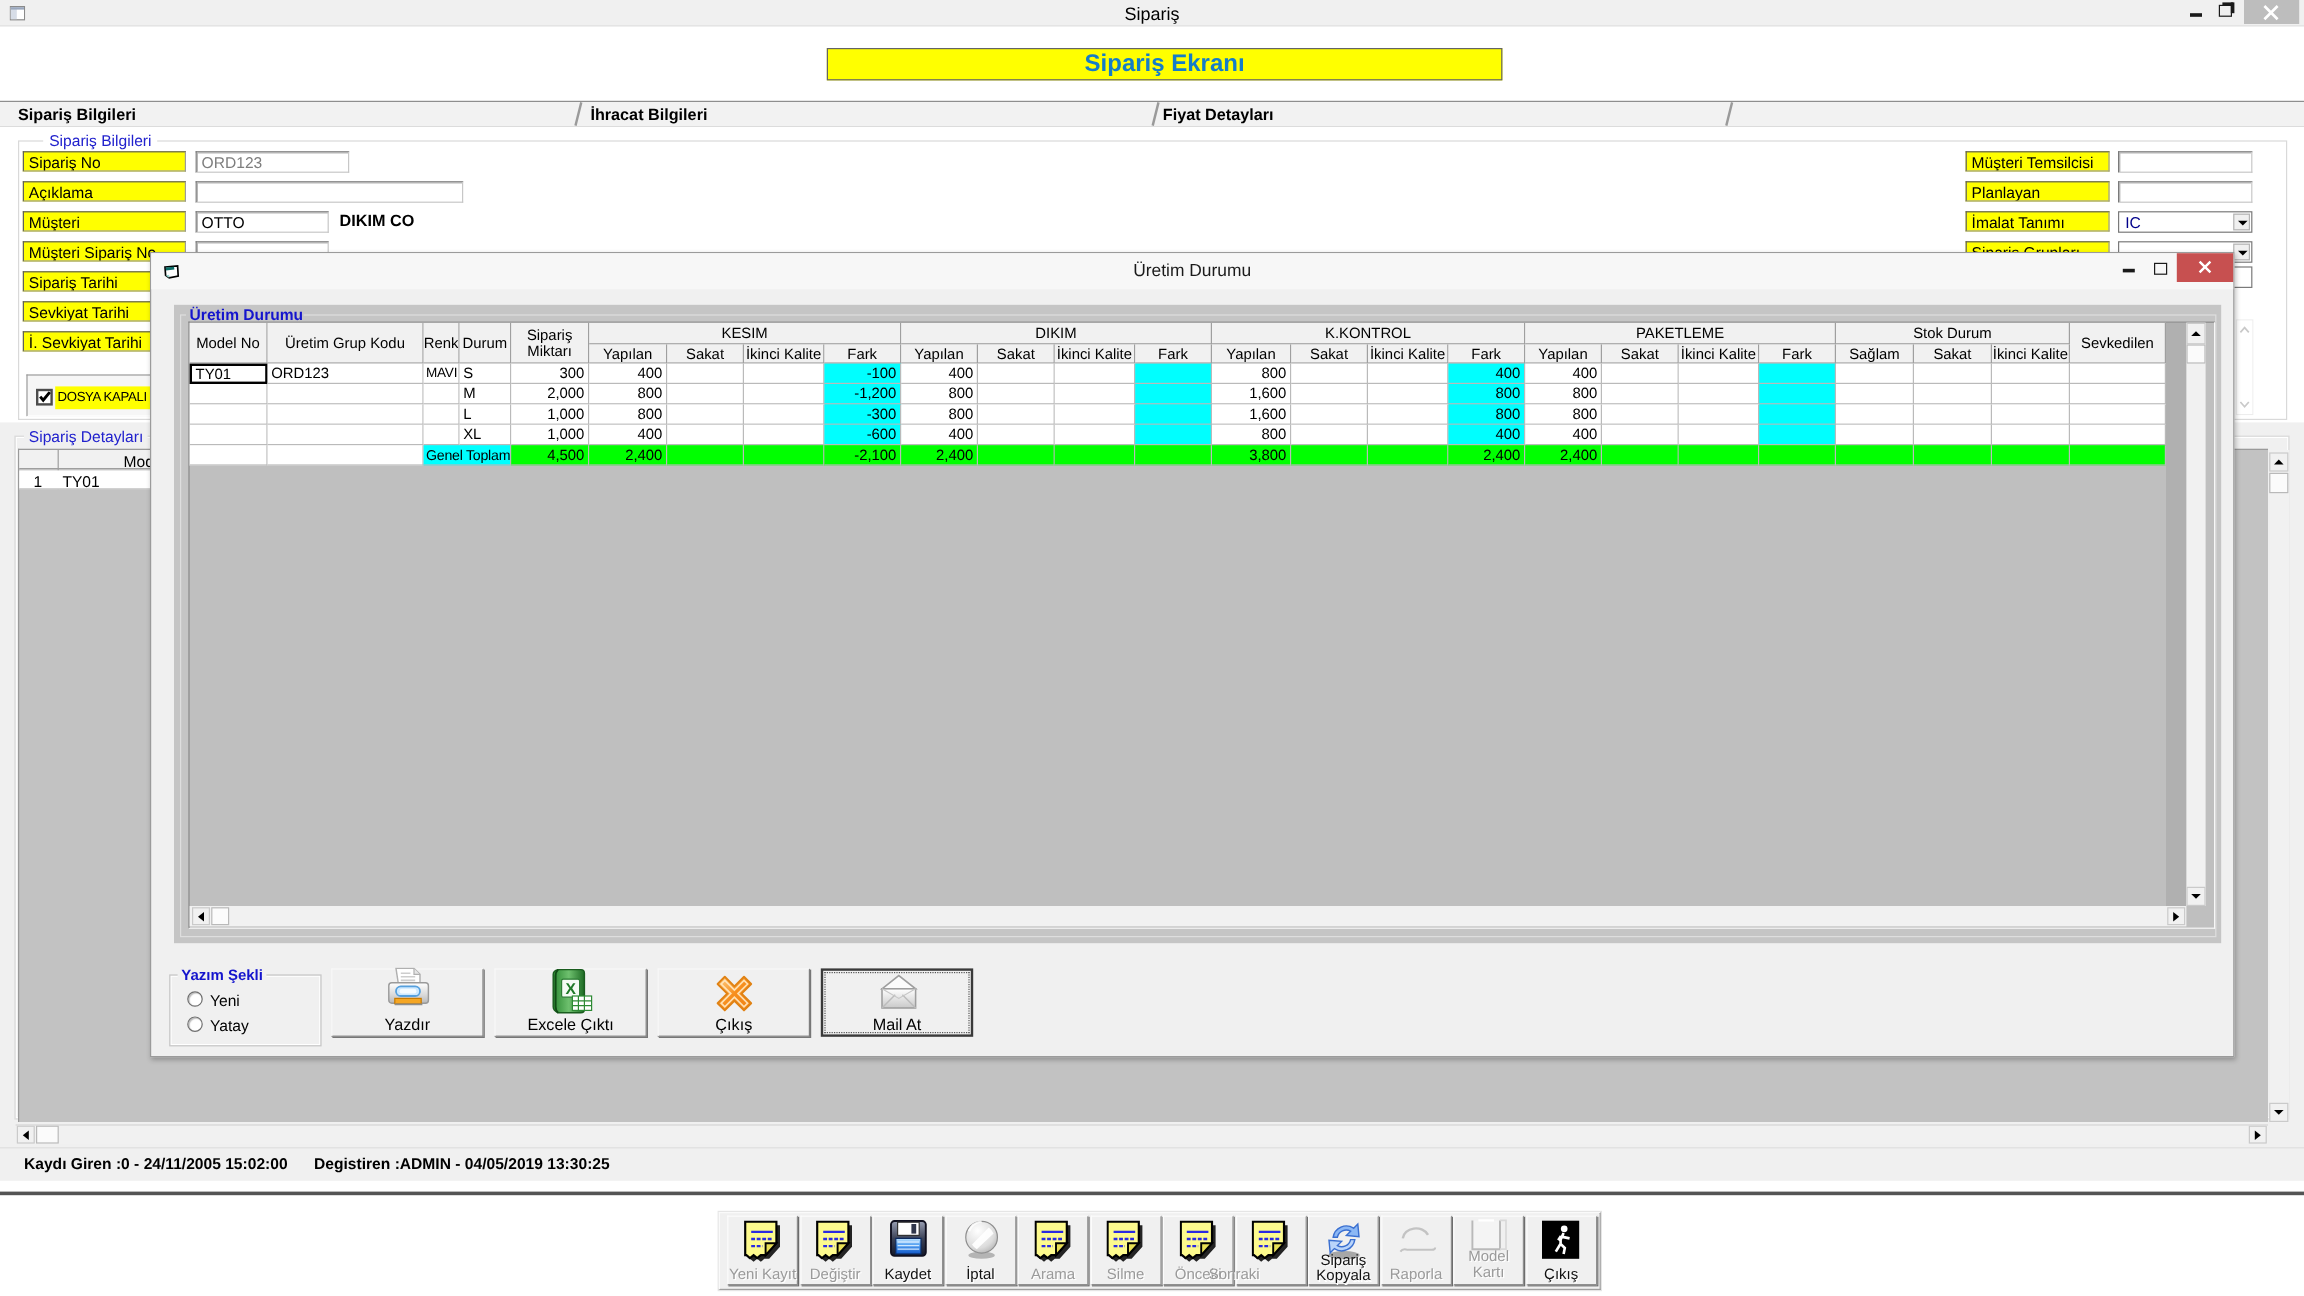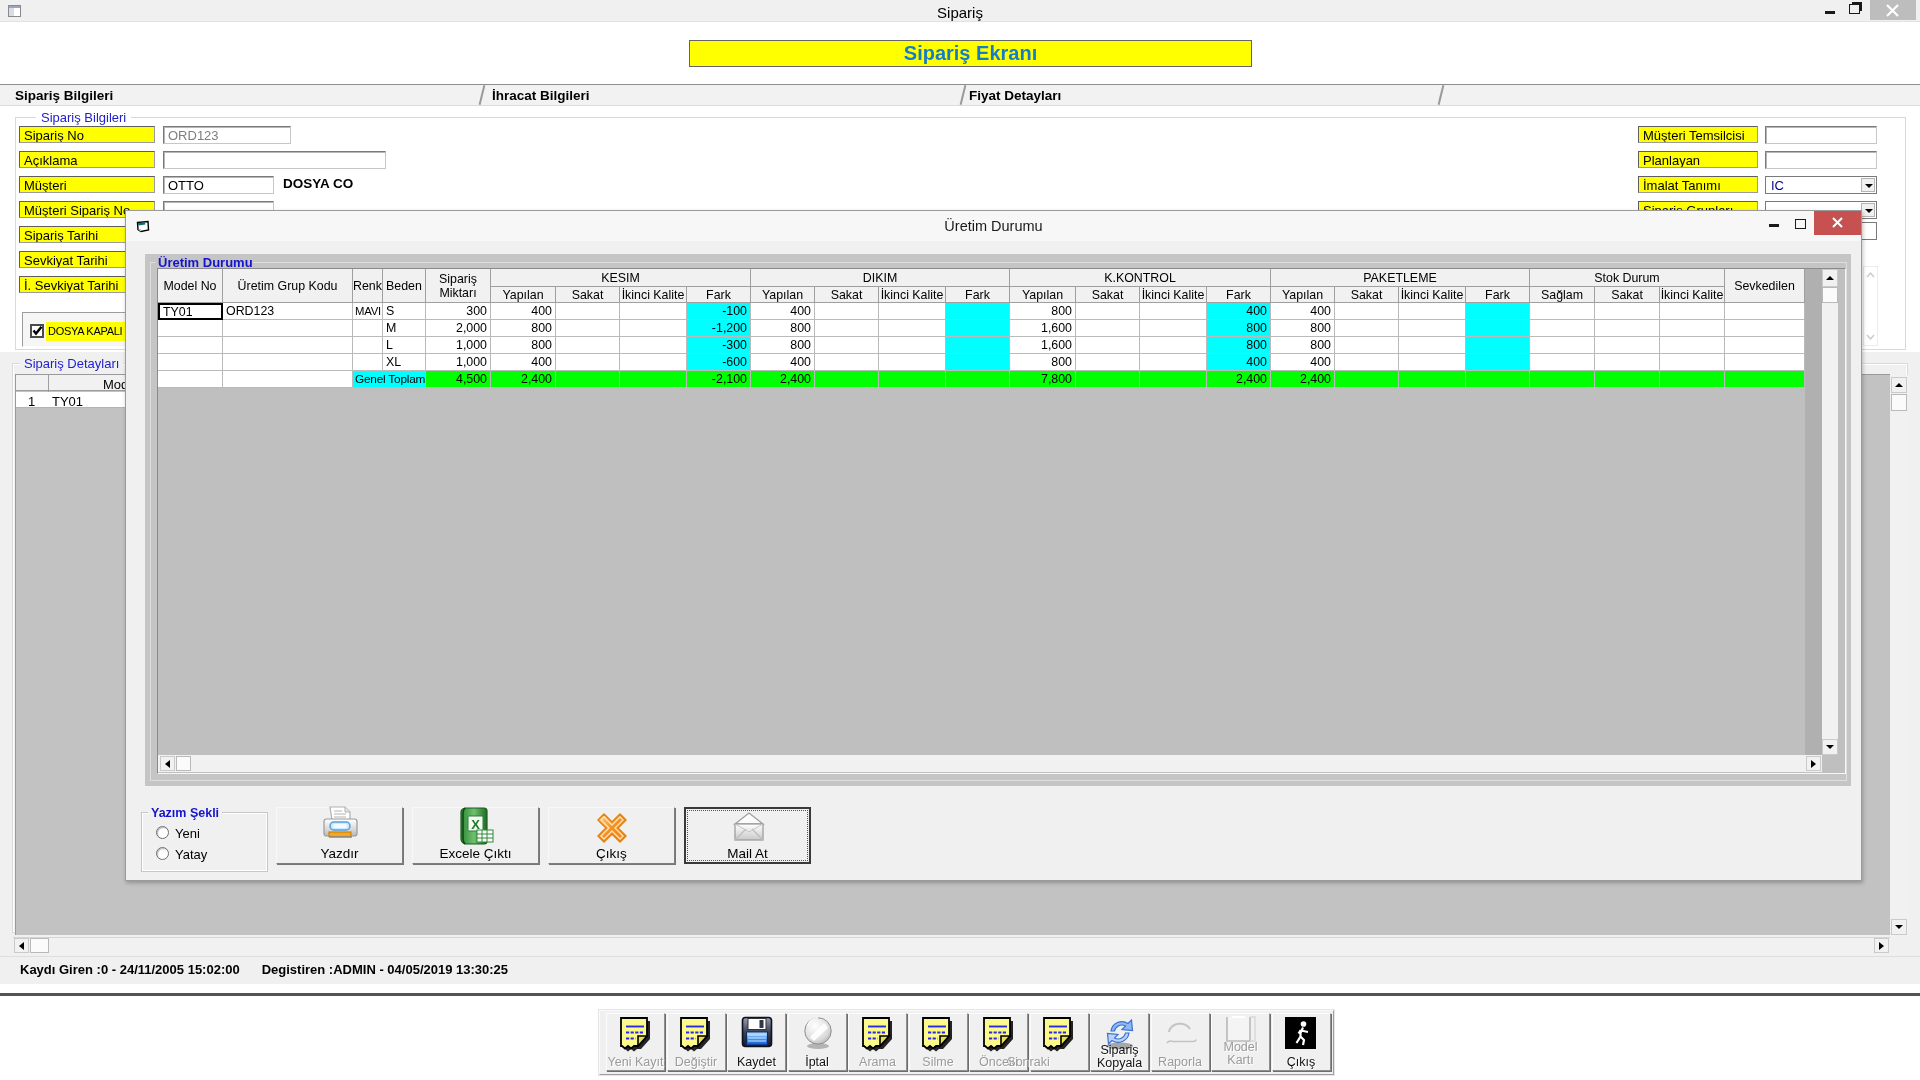--- a/index.html
+++ b/index.html
@@ -57,21 +57,21 @@
 <div class="ylab" style="left:19px;top:151px;width:136px">Açıklama</div>
 <div class="ylab" style="left:19px;top:176px;width:136px">Müşteri</div>
 <div class="ylab" style="left:19px;top:201px;width:136px">Müşteri Sipariş No</div>
 <div class="ylab" style="left:19px;top:226px;width:136px">Sipariş Tarihi</div>
 <div class="ylab" style="left:19px;top:251px;width:136px">Sevkiyat Tarihi</div>
 <div class="ylab" style="left:19px;top:276px;width:136px">İ. Sevkiyat Tarihi</div>
 <div class="tf" style="left:163px;top:126px;width:128px;color:#7e7e7e">ORD123</div>
 <div class="tf" style="left:163px;top:151px;width:223px"></div>
 <div class="tf" style="left:163px;top:176px;width:111px">OTTO</div>
 <div class="tf" style="left:163px;top:201px;width:111px"></div>
-<div class="ab" style="left:283px;top:176px;font-size:13.5px;font-weight:bold;color:#000">DOSYA CO</div>
+<div class="ab" style="left:283px;top:176px;font-size:13.5px;font-weight:bold;color:#000">DIKIM CO</div>
 <div class="ylab" style="left:1638px;top:126px;width:120px">Müşteri Temsilcisi</div>
 <div class="ylab" style="left:1638px;top:151px;width:120px">Planlayan</div>
 <div class="ylab" style="left:1638px;top:176px;width:120px">İmalat Tanımı</div>
 <div class="ylab" style="left:1638px;top:201px;width:120px">Sipariş Grupları</div>
 <div class="tf" style="left:1765px;top:126px;width:112px"></div>
 <div class="tf" style="left:1765px;top:151px;width:112px"></div>
 <div class="combo" style="left:1765px;top:176px;width:112px;color:#00008b">IC<div class="cbtn">
       <div class="tri-d"></div>
     </div></div>
 <div class="combo" style="left:1765px;top:201px;width:112px">
@@ -257,21 +257,21 @@
 <svg class="ab" style="left:1831px;top:216px" width="13" height="13" viewBox="0 0 13 13">
     <path d="M2,2 L11,11 M11,2 L2,11" stroke="#fff" stroke-width="2"></path>
   </svg>
 <div class="ab" style="left:145px;top:254px;width:1706px;height:532px;background:#c5c5c5"></div>
 <div class="ab" style="left:150px;top:262px;width:1697px;height:519px;border:1px solid #dedede"></div>
 <div class="ab" style="left:155px;top:255px;width:98px;height:14px;background:#c5c5c5;font-size:13px;font-weight:bold;color:#1414cd;padding-left:3px;white-space:nowrap">Üretim Durumu</div>
 <div class="ab" style="left:157px;top:268px;width:1689px;height:506px;background:#bfbfbf;border:1px solid #8a8a8a;border-bottom-color:#f7f7f7;border-right-color:#f7f7f7"></div>
 <div class="ab" style="left:158px;top:269px;width:65px;height:34px;background:#f1f1f1;border-right:1px solid #9f9f9f;border-bottom:1px solid #9f9f9f;font-size:12.4px;overflow:hidden;white-space:nowrap;display:flex;align-items:center;justify-content:center;text-align:center;">Model No</div>
 <div class="ab" style="left:223px;top:269px;width:130px;height:34px;background:#f1f1f1;border-right:1px solid #9f9f9f;border-bottom:1px solid #9f9f9f;font-size:12.4px;overflow:hidden;white-space:nowrap;display:flex;align-items:center;justify-content:center;text-align:center;">Üretim Grup Kodu</div>
 <div class="ab" style="left:353px;top:269px;width:30px;height:34px;background:#f1f1f1;border-right:1px solid #9f9f9f;border-bottom:1px solid #9f9f9f;font-size:12.4px;overflow:hidden;white-space:nowrap;display:flex;align-items:center;justify-content:center;text-align:center;">Renk</div>
-<div class="ab" style="left:383px;top:269px;width:43px;height:34px;background:#f1f1f1;border-right:1px solid #9f9f9f;border-bottom:1px solid #9f9f9f;font-size:12.4px;overflow:hidden;white-space:nowrap;display:flex;align-items:center;justify-content:center;text-align:center;">Beden</div>
+<div class="ab" style="left:383px;top:269px;width:43px;height:34px;background:#f1f1f1;border-right:1px solid #9f9f9f;border-bottom:1px solid #9f9f9f;font-size:12.4px;overflow:hidden;white-space:nowrap;display:flex;align-items:center;justify-content:center;text-align:center;">Durum</div>
 <div class="ab" style="left:426px;top:269px;width:65px;height:34px;background:#f1f1f1;border-right:1px solid #9f9f9f;border-bottom:1px solid #9f9f9f;font-size:12.4px;overflow:hidden;white-space:nowrap;display:flex;align-items:center;justify-content:center;text-align:center;line-height:14px;">Sipariş<br>Miktarı</div>
 <div class="ab" style="left:491px;top:269px;width:260px;height:18px;background:#f1f1f1;border-right:1px solid #9f9f9f;border-bottom:1px solid #9f9f9f;font-size:12.4px;overflow:hidden;white-space:nowrap;display:flex;align-items:center;justify-content:center;text-align:center;">KESIM</div>
 <div class="ab" style="left:751px;top:269px;width:259px;height:18px;background:#f1f1f1;border-right:1px solid #9f9f9f;border-bottom:1px solid #9f9f9f;font-size:12.4px;overflow:hidden;white-space:nowrap;display:flex;align-items:center;justify-content:center;text-align:center;">DIKIM</div>
 <div class="ab" style="left:1010px;top:269px;width:261px;height:18px;background:#f1f1f1;border-right:1px solid #9f9f9f;border-bottom:1px solid #9f9f9f;font-size:12.4px;overflow:hidden;white-space:nowrap;display:flex;align-items:center;justify-content:center;text-align:center;">K.KONTROL</div>
 <div class="ab" style="left:1271px;top:269px;width:259px;height:18px;background:#f1f1f1;border-right:1px solid #9f9f9f;border-bottom:1px solid #9f9f9f;font-size:12.4px;overflow:hidden;white-space:nowrap;display:flex;align-items:center;justify-content:center;text-align:center;">PAKETLEME</div>
 <div class="ab" style="left:1530px;top:269px;width:195px;height:18px;background:#f1f1f1;border-right:1px solid #9f9f9f;border-bottom:1px solid #9f9f9f;font-size:12.4px;overflow:hidden;white-space:nowrap;display:flex;align-items:center;justify-content:center;text-align:center;">Stok Durum</div>
 <div class="ab" style="left:491px;top:287px;width:65px;height:16px;background:#f1f1f1;border-right:1px solid #9f9f9f;border-bottom:1px solid #9f9f9f;font-size:12.4px;overflow:hidden;white-space:nowrap;display:flex;align-items:center;justify-content:center;text-align:center;">Yapılan</div>
 <div class="ab" style="left:556px;top:287px;width:64px;height:16px;background:#f1f1f1;border-right:1px solid #9f9f9f;border-bottom:1px solid #9f9f9f;font-size:12.4px;overflow:hidden;white-space:nowrap;display:flex;align-items:center;justify-content:center;text-align:center;">Sakat</div>
 <div class="ab" style="left:620px;top:287px;width:67px;height:16px;background:#f1f1f1;border-right:1px solid #9f9f9f;border-bottom:1px solid #9f9f9f;font-size:12.4px;overflow:hidden;white-space:nowrap;display:flex;align-items:center;justify-content:center;text-align:center;">İkinci Kalite</div>
 <div class="ab" style="left:687px;top:287px;width:64px;height:16px;background:#f1f1f1;border-right:1px solid #9f9f9f;border-bottom:1px solid #9f9f9f;font-size:12.4px;overflow:hidden;white-space:nowrap;display:flex;align-items:center;justify-content:center;text-align:center;">Fark</div>
@@ -396,21 +396,21 @@
 <div class="ab" style="left:353px;top:371px;width:73px;height:17px;background:#00ffff;border-right:1px solid #bababa;border-bottom:1px solid #bababa;font-size:12.4px;overflow:hidden;white-space:nowrap;display:flex;align-items:center;padding-left:3px;font-size:11.8px;letter-spacing:-0.2px;padding-left:2px;">Genel Toplam</div>
 <div class="ab" style="left:426px;top:371px;width:65px;height:17px;background:#00ff00;border-right:1px solid #bababa;border-bottom:1px solid #bababa;font-size:12.4px;overflow:hidden;white-space:nowrap;display:flex;align-items:center;justify-content:flex-end;padding-right:3px;">4,500</div>
 <div class="ab" style="left:491px;top:371px;width:65px;height:17px;background:#00ff00;border-right:1px solid #bababa;border-bottom:1px solid #bababa;font-size:12.4px;overflow:hidden;white-space:nowrap;display:flex;align-items:center;justify-content:flex-end;padding-right:3px;">2,400</div>
 <div class="ab" style="left:556px;top:371px;width:64px;height:17px;background:#00ff00;border-right:1px solid #bababa;border-bottom:1px solid #bababa;font-size:12.4px;overflow:hidden;white-space:nowrap;display:flex;align-items:center;justify-content:flex-end;padding-right:3px;"></div>
 <div class="ab" style="left:620px;top:371px;width:67px;height:17px;background:#00ff00;border-right:1px solid #bababa;border-bottom:1px solid #bababa;font-size:12.4px;overflow:hidden;white-space:nowrap;display:flex;align-items:center;justify-content:flex-end;padding-right:3px;"></div>
 <div class="ab" style="left:687px;top:371px;width:64px;height:17px;background:#00ff00;border-right:1px solid #bababa;border-bottom:1px solid #bababa;font-size:12.4px;overflow:hidden;white-space:nowrap;display:flex;align-items:center;justify-content:flex-end;padding-right:3px;">-2,100</div>
 <div class="ab" style="left:751px;top:371px;width:64px;height:17px;background:#00ff00;border-right:1px solid #bababa;border-bottom:1px solid #bababa;font-size:12.4px;overflow:hidden;white-space:nowrap;display:flex;align-items:center;justify-content:flex-end;padding-right:3px;">2,400</div>
 <div class="ab" style="left:815px;top:371px;width:64px;height:17px;background:#00ff00;border-right:1px solid #bababa;border-bottom:1px solid #bababa;font-size:12.4px;overflow:hidden;white-space:nowrap;display:flex;align-items:center;justify-content:flex-end;padding-right:3px;"></div>
 <div class="ab" style="left:879px;top:371px;width:67px;height:17px;background:#00ff00;border-right:1px solid #bababa;border-bottom:1px solid #bababa;font-size:12.4px;overflow:hidden;white-space:nowrap;display:flex;align-items:center;justify-content:flex-end;padding-right:3px;"></div>
 <div class="ab" style="left:946px;top:371px;width:64px;height:17px;background:#00ff00;border-right:1px solid #bababa;border-bottom:1px solid #bababa;font-size:12.4px;overflow:hidden;white-space:nowrap;display:flex;align-items:center;justify-content:flex-end;padding-right:3px;"></div>
-<div class="ab" style="left:1010px;top:371px;width:66px;height:17px;background:#00ff00;border-right:1px solid #bababa;border-bottom:1px solid #bababa;font-size:12.4px;overflow:hidden;white-space:nowrap;display:flex;align-items:center;justify-content:flex-end;padding-right:3px;">7,800</div>
+<div class="ab" style="left:1010px;top:371px;width:66px;height:17px;background:#00ff00;border-right:1px solid #bababa;border-bottom:1px solid #bababa;font-size:12.4px;overflow:hidden;white-space:nowrap;display:flex;align-items:center;justify-content:flex-end;padding-right:3px;">3,800</div>
 <div class="ab" style="left:1076px;top:371px;width:64px;height:17px;background:#00ff00;border-right:1px solid #bababa;border-bottom:1px solid #bababa;font-size:12.4px;overflow:hidden;white-space:nowrap;display:flex;align-items:center;justify-content:flex-end;padding-right:3px;"></div>
 <div class="ab" style="left:1140px;top:371px;width:67px;height:17px;background:#00ff00;border-right:1px solid #bababa;border-bottom:1px solid #bababa;font-size:12.4px;overflow:hidden;white-space:nowrap;display:flex;align-items:center;justify-content:flex-end;padding-right:3px;"></div>
 <div class="ab" style="left:1207px;top:371px;width:64px;height:17px;background:#00ff00;border-right:1px solid #bababa;border-bottom:1px solid #bababa;font-size:12.4px;overflow:hidden;white-space:nowrap;display:flex;align-items:center;justify-content:flex-end;padding-right:3px;">2,400</div>
 <div class="ab" style="left:1271px;top:371px;width:64px;height:17px;background:#00ff00;border-right:1px solid #bababa;border-bottom:1px solid #bababa;font-size:12.4px;overflow:hidden;white-space:nowrap;display:flex;align-items:center;justify-content:flex-end;padding-right:3px;">2,400</div>
 <div class="ab" style="left:1335px;top:371px;width:64px;height:17px;background:#00ff00;border-right:1px solid #bababa;border-bottom:1px solid #bababa;font-size:12.4px;overflow:hidden;white-space:nowrap;display:flex;align-items:center;justify-content:flex-end;padding-right:3px;"></div>
 <div class="ab" style="left:1399px;top:371px;width:67px;height:17px;background:#00ff00;border-right:1px solid #bababa;border-bottom:1px solid #bababa;font-size:12.4px;overflow:hidden;white-space:nowrap;display:flex;align-items:center;justify-content:flex-end;padding-right:3px;"></div>
 <div class="ab" style="left:1466px;top:371px;width:64px;height:17px;background:#00ff00;border-right:1px solid #bababa;border-bottom:1px solid #bababa;font-size:12.4px;overflow:hidden;white-space:nowrap;display:flex;align-items:center;justify-content:flex-end;padding-right:3px;"></div>
 <div class="ab" style="left:1530px;top:371px;width:65px;height:17px;background:#00ff00;border-right:1px solid #bababa;border-bottom:1px solid #bababa;font-size:12.4px;overflow:hidden;white-space:nowrap;display:flex;align-items:center;justify-content:flex-end;padding-right:3px;"></div>
 <div class="ab" style="left:1595px;top:371px;width:65px;height:17px;background:#00ff00;border-right:1px solid #bababa;border-bottom:1px solid #bababa;font-size:12.4px;overflow:hidden;white-space:nowrap;display:flex;align-items:center;justify-content:flex-end;padding-right:3px;"></div>
 <div class="ab" style="left:1660px;top:371px;width:65px;height:17px;background:#00ff00;border-right:1px solid #bababa;border-bottom:1px solid #bababa;font-size:12.4px;overflow:hidden;white-space:nowrap;display:flex;align-items:center;justify-content:flex-end;padding-right:3px;"></div>

